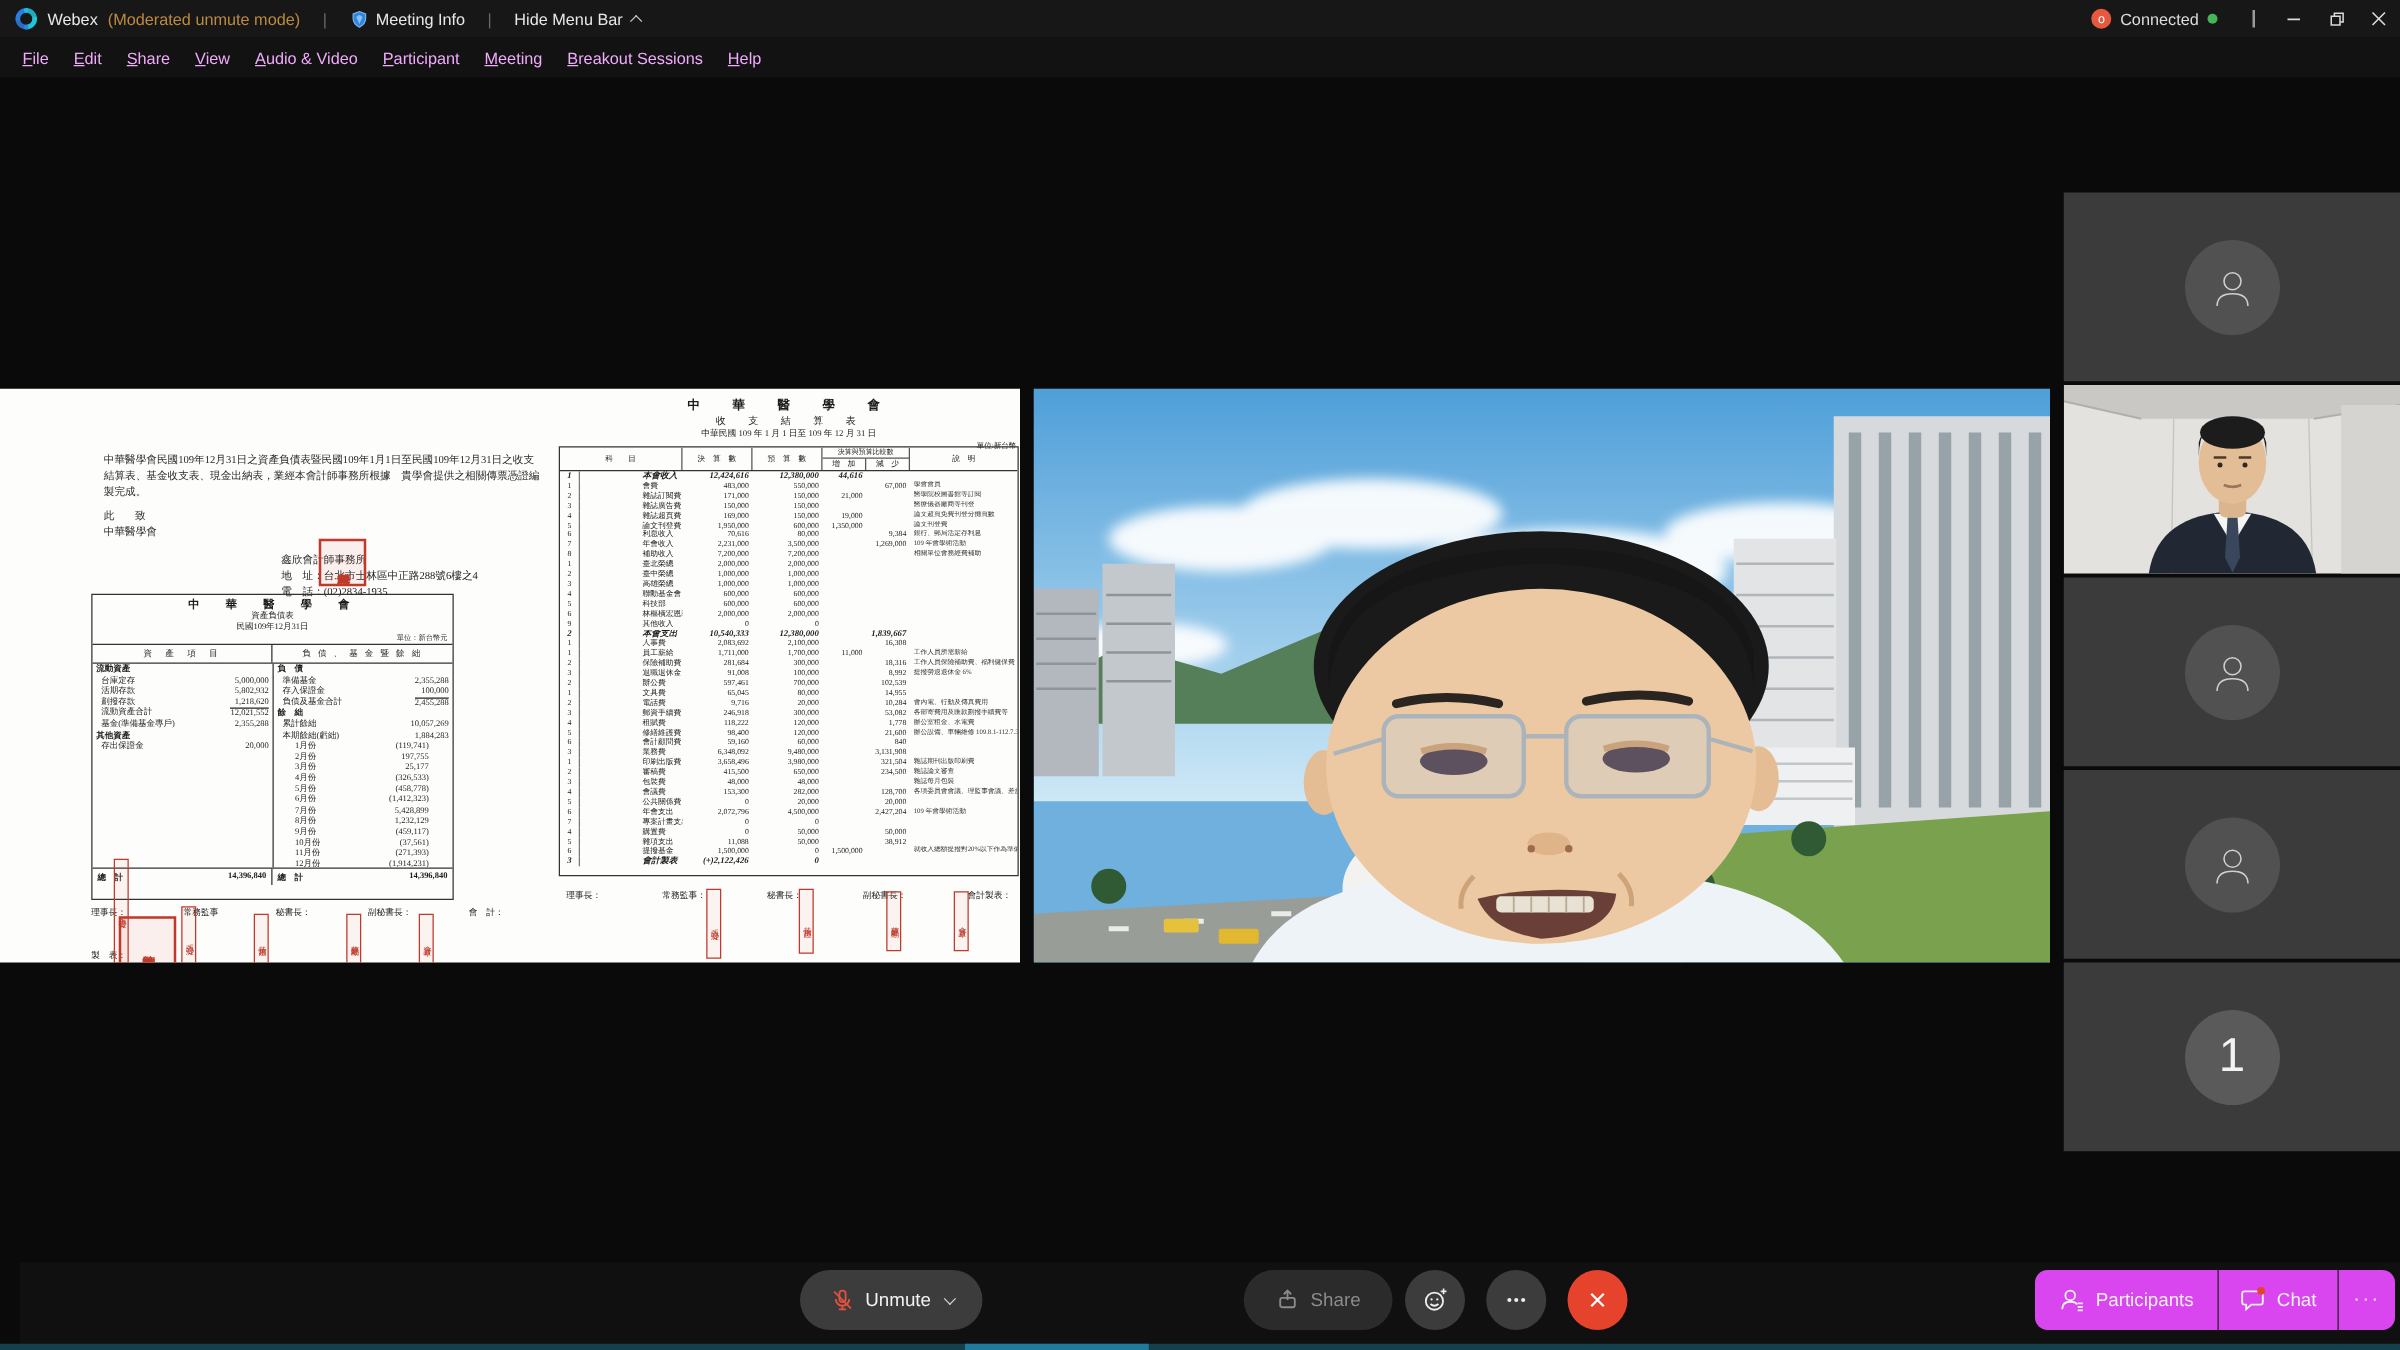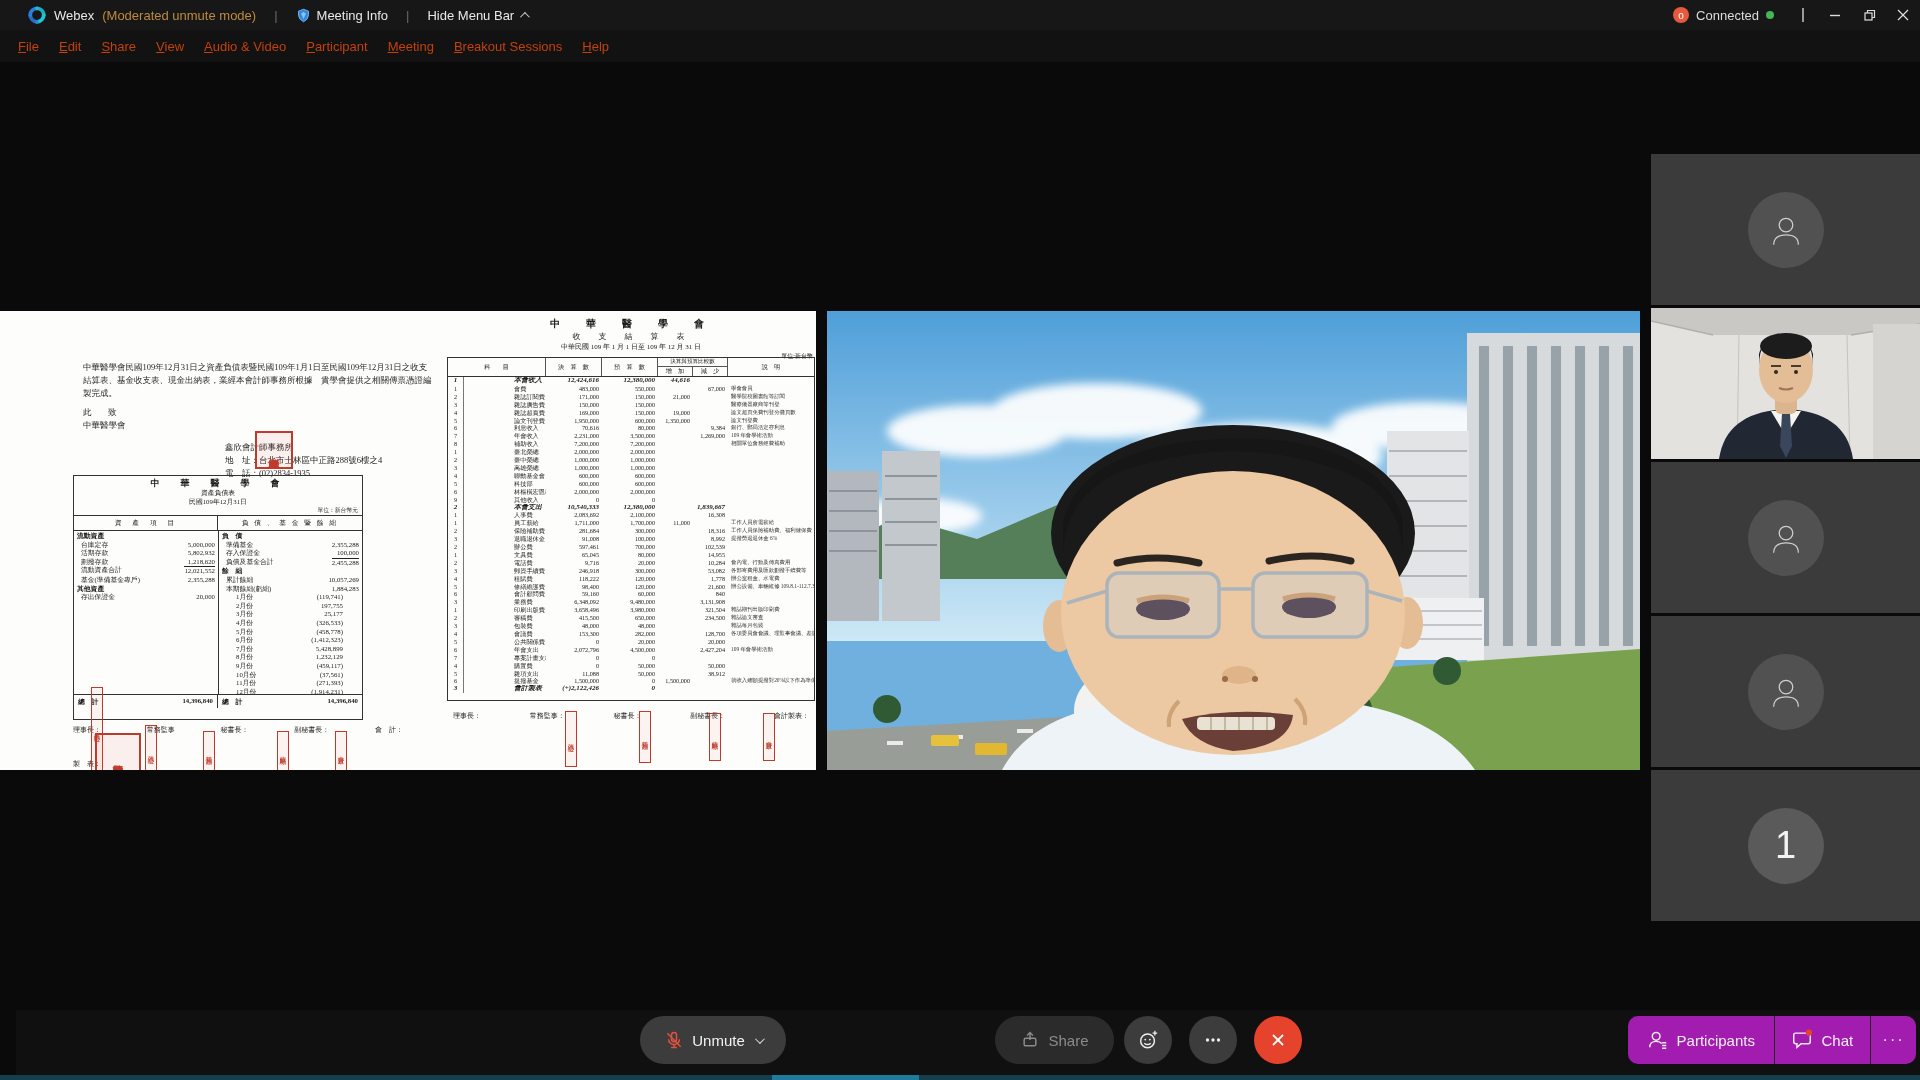--- a/index.html
+++ b/index.html
@@ -4,41 +4,41 @@
 <style>
   * { margin:0; padding:0; box-sizing:border-box; }
   html,body { width:1920px; height:1080px; overflow:hidden; background:#0a0a0a;
     font-family:"Liberation Sans", sans-serif; color:#e8e8e8; }
   .abs { position:absolute; }
   #app { position:relative; width:1920px; height:1080px; background:#0a0a0a; }
 
   
   #titlebar { left:0; top:0; width:1920px; height:30px; background:#171717;
     display:flex; align-items:center; font-size:13px; }
-  .tb-left { display:flex; align-items:center; gap:8px; padding-left:28px; }
+  .tb-left { display:flex; align-items:center; gap:8px; padding-left:12px; }
   .tb-sep { color:#6a6a6a; padding:0 10px; font-size:13px; }
   .mode-label { color:#bd8a3e; }
   .tb-item { display:flex; align-items:center; gap:6px; cursor:default; }
   .tb-right { margin-left:auto; display:flex; align-items:center; height:30px; }
   .conn-wrap { display:flex; align-items:center; gap:7px; margin-right:14px; }
   .presence-dot { width:16px; height:16px; border-radius:50%; background:#e6593f;
     color:#fff; font-size:10px; display:flex; align-items:center; justify-content:center; }
   .green-dot { width:8px; height:8px; border-radius:50%; background:#43b655; }
   .tb-vbar { width:2px; height:14px; background:#9a9a9a; margin:0 14px; }
   .win-btn { width:34px; height:30px; display:flex; align-items:center; justify-content:center;
     color:#dcdcdc; font-size:14px; }
   .chev { display:inline-block; width:7px; height:7px; border-right:1.5px solid #cfcfcf;
     border-bottom:1.5px solid #cfcfcf; }
   .chev.up { transform:rotate(-135deg) translate(-2px,0); }
   .chev.down { transform:rotate(45deg) translateY(-2px); }
 
   
   #menubar { left:0; top:30px; width:1920px; height:32px; background:#121212;
     display:flex; align-items:center; padding-left:8px; }
-  .menu-item { display:inline-block; padding:4px 10px; font-size:13px; color:#c2410c; cursor:default; }
+  .menu-item { display:inline-block; padding:4px 10px; font-size:13px; color:#f0abfc; cursor:default; }
   .menu-item::first-letter { text-decoration:underline; }
 
   
   #stage { left:0; top:62px; width:1920px; height:948px; background:#0a0a0a; }
 
   
   #doc-area { left:0; top:249px; width:816px; height:459px; background:#fdfdfb; overflow:hidden;
     color:#1c1c1c; font-family:"Liberation Serif", serif; }
   #page1 { left:55px; top:12px; width:390px; height:459px; }
   #page2 { left:447px; top:0; width:368px; height:459px; }
@@ -121,21 +121,21 @@
   
   #controlbar { left:16px; top:1010px; width:1920px; height:65px; background:#101010; }
   .pill { position:absolute; top:6px; height:48px; border-radius:24px; background:#3c3c3c;
     display:flex; align-items:center; justify-content:center; gap:8px; font-size:15px; color:#f2f2f2; cursor:pointer; }
   .pill .chev { border-color:#d8d8d8; margin-left:2px; }
   .pill.dim { background:#2b2b2b; color:#8b8b8b; cursor:default; }
   .circle-btn { position:absolute; top:6px; width:48px; height:48px; border-radius:50%;
     background:#3c3c3c; display:flex; align-items:center; justify-content:center; cursor:pointer; }
   .circle-btn.leave { background:#e5432c; }
   #right-group { position:absolute; top:6px; left:1612px; width:288px; height:48px;
-    background:#a21caf; border-radius:10px; display:flex; align-items:stretch; overflow:hidden; }
+    background:#d946ef; border-radius:10px; display:flex; align-items:stretch; overflow:hidden; }
   .rg-seg { display:flex; align-items:center; justify-content:center; gap:8px;
     font-size:15px; color:#f0f0f0; cursor:pointer; }
   .rg-div { width:1px; background:#222; }
   #seg-participants { width:146px; }
   #seg-chat { width:96px; }
   #seg-more { width:45px; letter-spacing:2px; font-size:16px; }
 
   #bottom-strip { left:0; top:1075px; width:1920px; height:5px; background:#14404e; }
   #bottom-strip .bright { position:absolute; left:772px; top:0; width:147px; height:5px; background:#1f7a9c; }
 </style>

